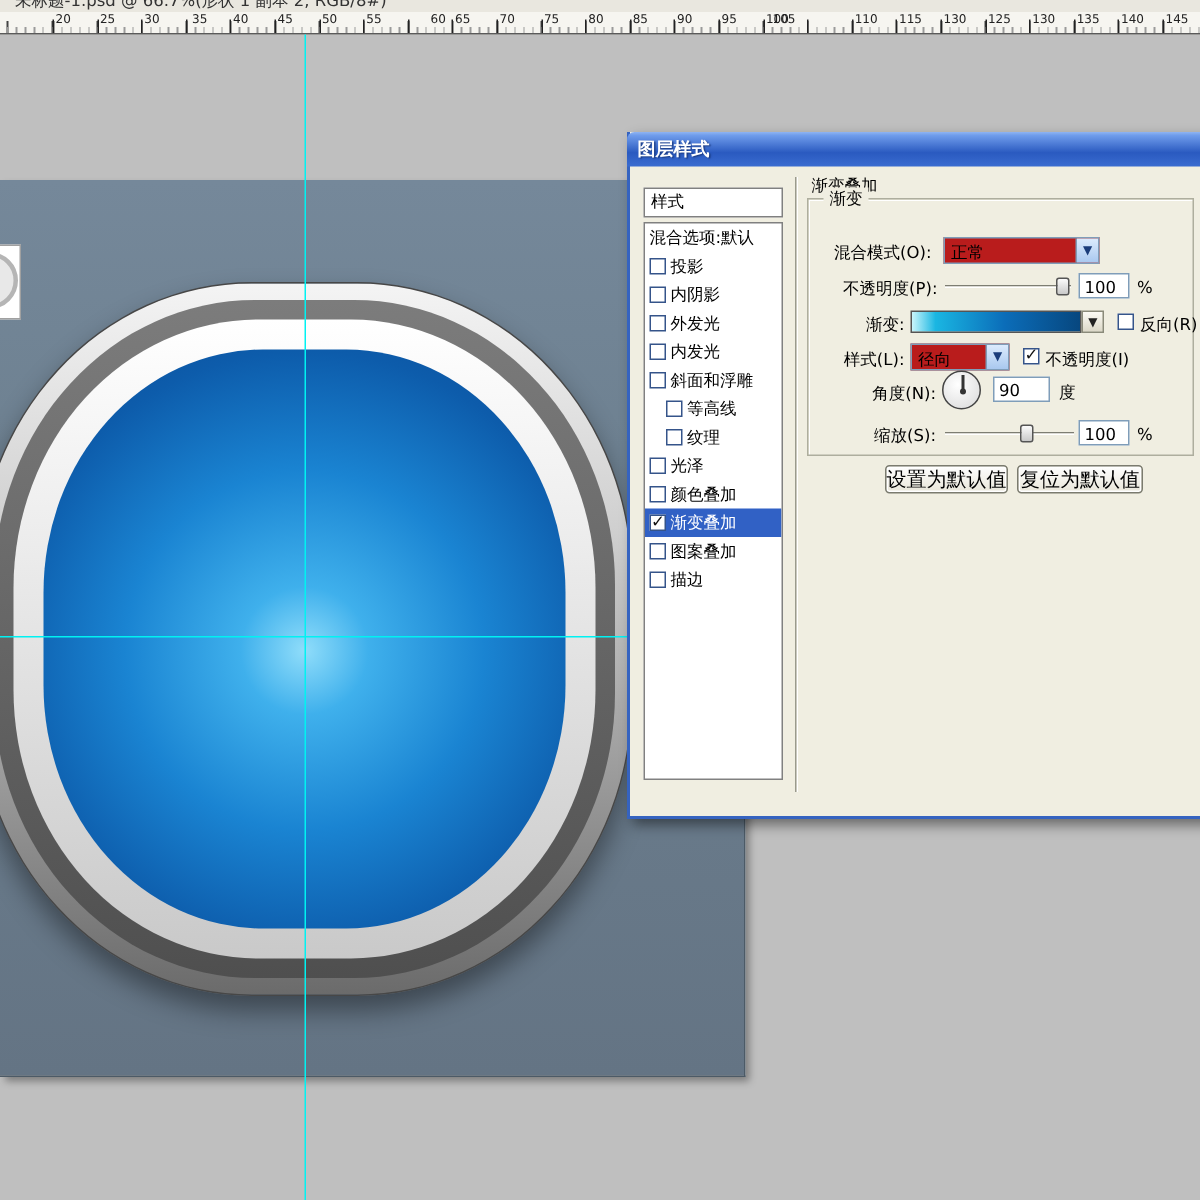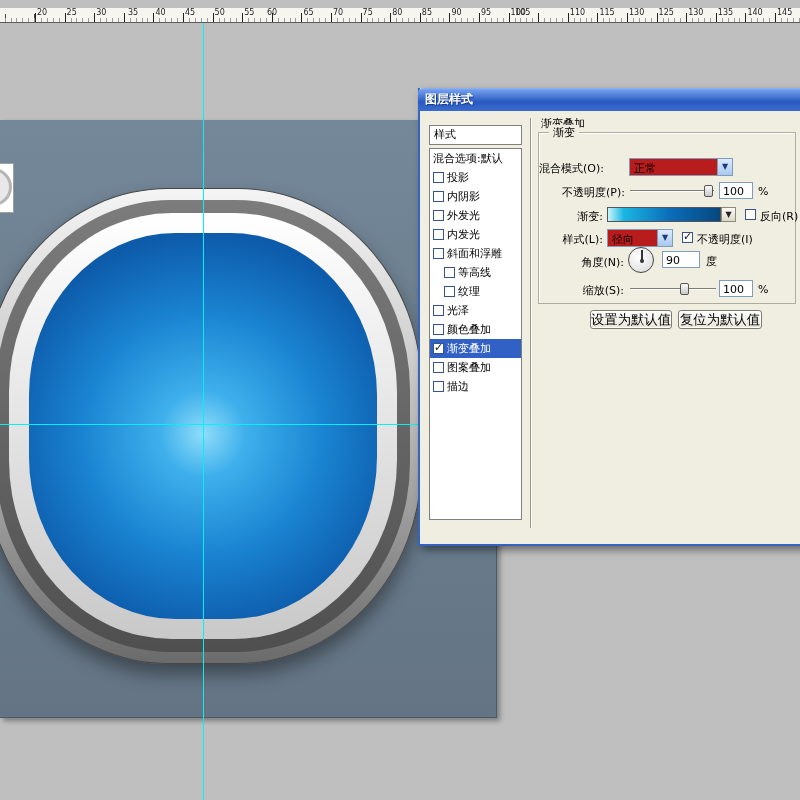--- a/index.html
+++ b/index.html
@@ -84,40 +84,43 @@
   #dial { position:absolute; width:26px; height:26px; border-radius:50%; border:1px solid #444; background:radial-gradient(circle at 40% 35%,#ffffff,#d8d8d8); }
   #dial .needle { position:absolute; left:12px; top:2px; width:2px; height:11px; background:#333; }
   #dial .hub { position:absolute; left:11px; top:11px; width:4px; height:4px; border-radius:50%; background:#333; }
   .dlg-btn { position:absolute; height:19px; background:linear-gradient(180deg,#fefefe,#e9e6d9); border:1px solid #7b7b6f; border-radius:3px; text-align:center; line-height:17px; box-shadow:inset 0 0 0 1px #fff; }
 </style>
 </head>
 <body>
 
 <div id="screen">
 
+  <div id="title-strip">
+    <span>未标题-1.psd @ 66.7%(形状 1 副本 2, RGB/8#)</span>
+  </div>
 
   <div id="ruler">
       <div class="ruler-major" style="left: 35px;"></div>
       <div class="ruler-label" style="left: 37px;">20</div>
       <div class="ruler-major" style="left: 64.6px;"></div>
       <div class="ruler-label" style="left: 66.6px;">25</div>
       <div class="ruler-major" style="left: 94.2px;"></div>
       <div class="ruler-label" style="left: 96.2px;">30</div>
       <div class="ruler-major" style="left: 123.8px;"></div>
       <div class="ruler-label" style="left: 116px; margin-left: 12px;">35</div>
       <div class="ruler-major" style="left: 153.4px;"></div>
       <div class="ruler-label" style="left: 155.4px;">40</div>
       <div class="ruler-major" style="left: 183px;"></div>
       <div class="ruler-label" style="left: 185px;">45</div>
       <div class="ruler-major" style="left: 212.6px;"></div>
       <div class="ruler-label" style="left: 214.6px;">50</div>
       <div class="ruler-major" style="left: 242.2px;"></div>
       <div class="ruler-label" style="left: 244.2px;">55</div>
       <div class="ruler-major" style="left: 271.8px;"></div>
-      <div class="ruler-label" style="left: 267px;">60</div>
+      <div class="ruler-label" style="left: 287px;">60</div>
       <div class="ruler-major" style="left: 301.4px;"></div>
       <div class="ruler-label" style="left: 303.4px;">65</div>
       <div class="ruler-major" style="left: 331px;"></div>
       <div class="ruler-label" style="left: 333px; text-align: right;">70</div>
       <div class="ruler-major" style="left: 360.6px;"></div>
       <div class="ruler-label" style="left: 362.6px;">75</div>
       <div class="ruler-major" style="left: 390.2px;"></div>
       <div class="ruler-label" style="left: 392.2px;">80</div>
       <div class="ruler-major" style="left: 419.8px;"></div>
       <div class="ruler-label" style="left: 421.8px;">85</div>
@@ -225,21 +228,21 @@
       </div>
 
     <div id="panel-sep"></div>
 
     <div id="panel-title">渐变叠加</div>
 
     <div id="groupbox">
       <span id="group-label">渐变</span>
     </div>
 
-    <span class="fld-label" style="left:112px; top:73px; width:79px;text-align:center;">混合模式(O):</span>
+    <span class="fld-label" style="left:122px; top:73px; width:79px;">混合模式(O):</span>
     <div class="combo" style="left:209px; top:70px; width:104px;">
       <span class="val">正常</span>
       <span class="arrow-btn">▼</span>
     </div>
 
     <span class="fld-label" style="left:120px; top:97px; width:85px;">不透明度(P):</span>
     <div class="slider-track" style="left:210px; top:102px; width:84px;">
       <div class="slider-handle" style="left:74px;"></div>
     </div>
     <div class="valbox" style="left:299px; top:94px;">100</div>

